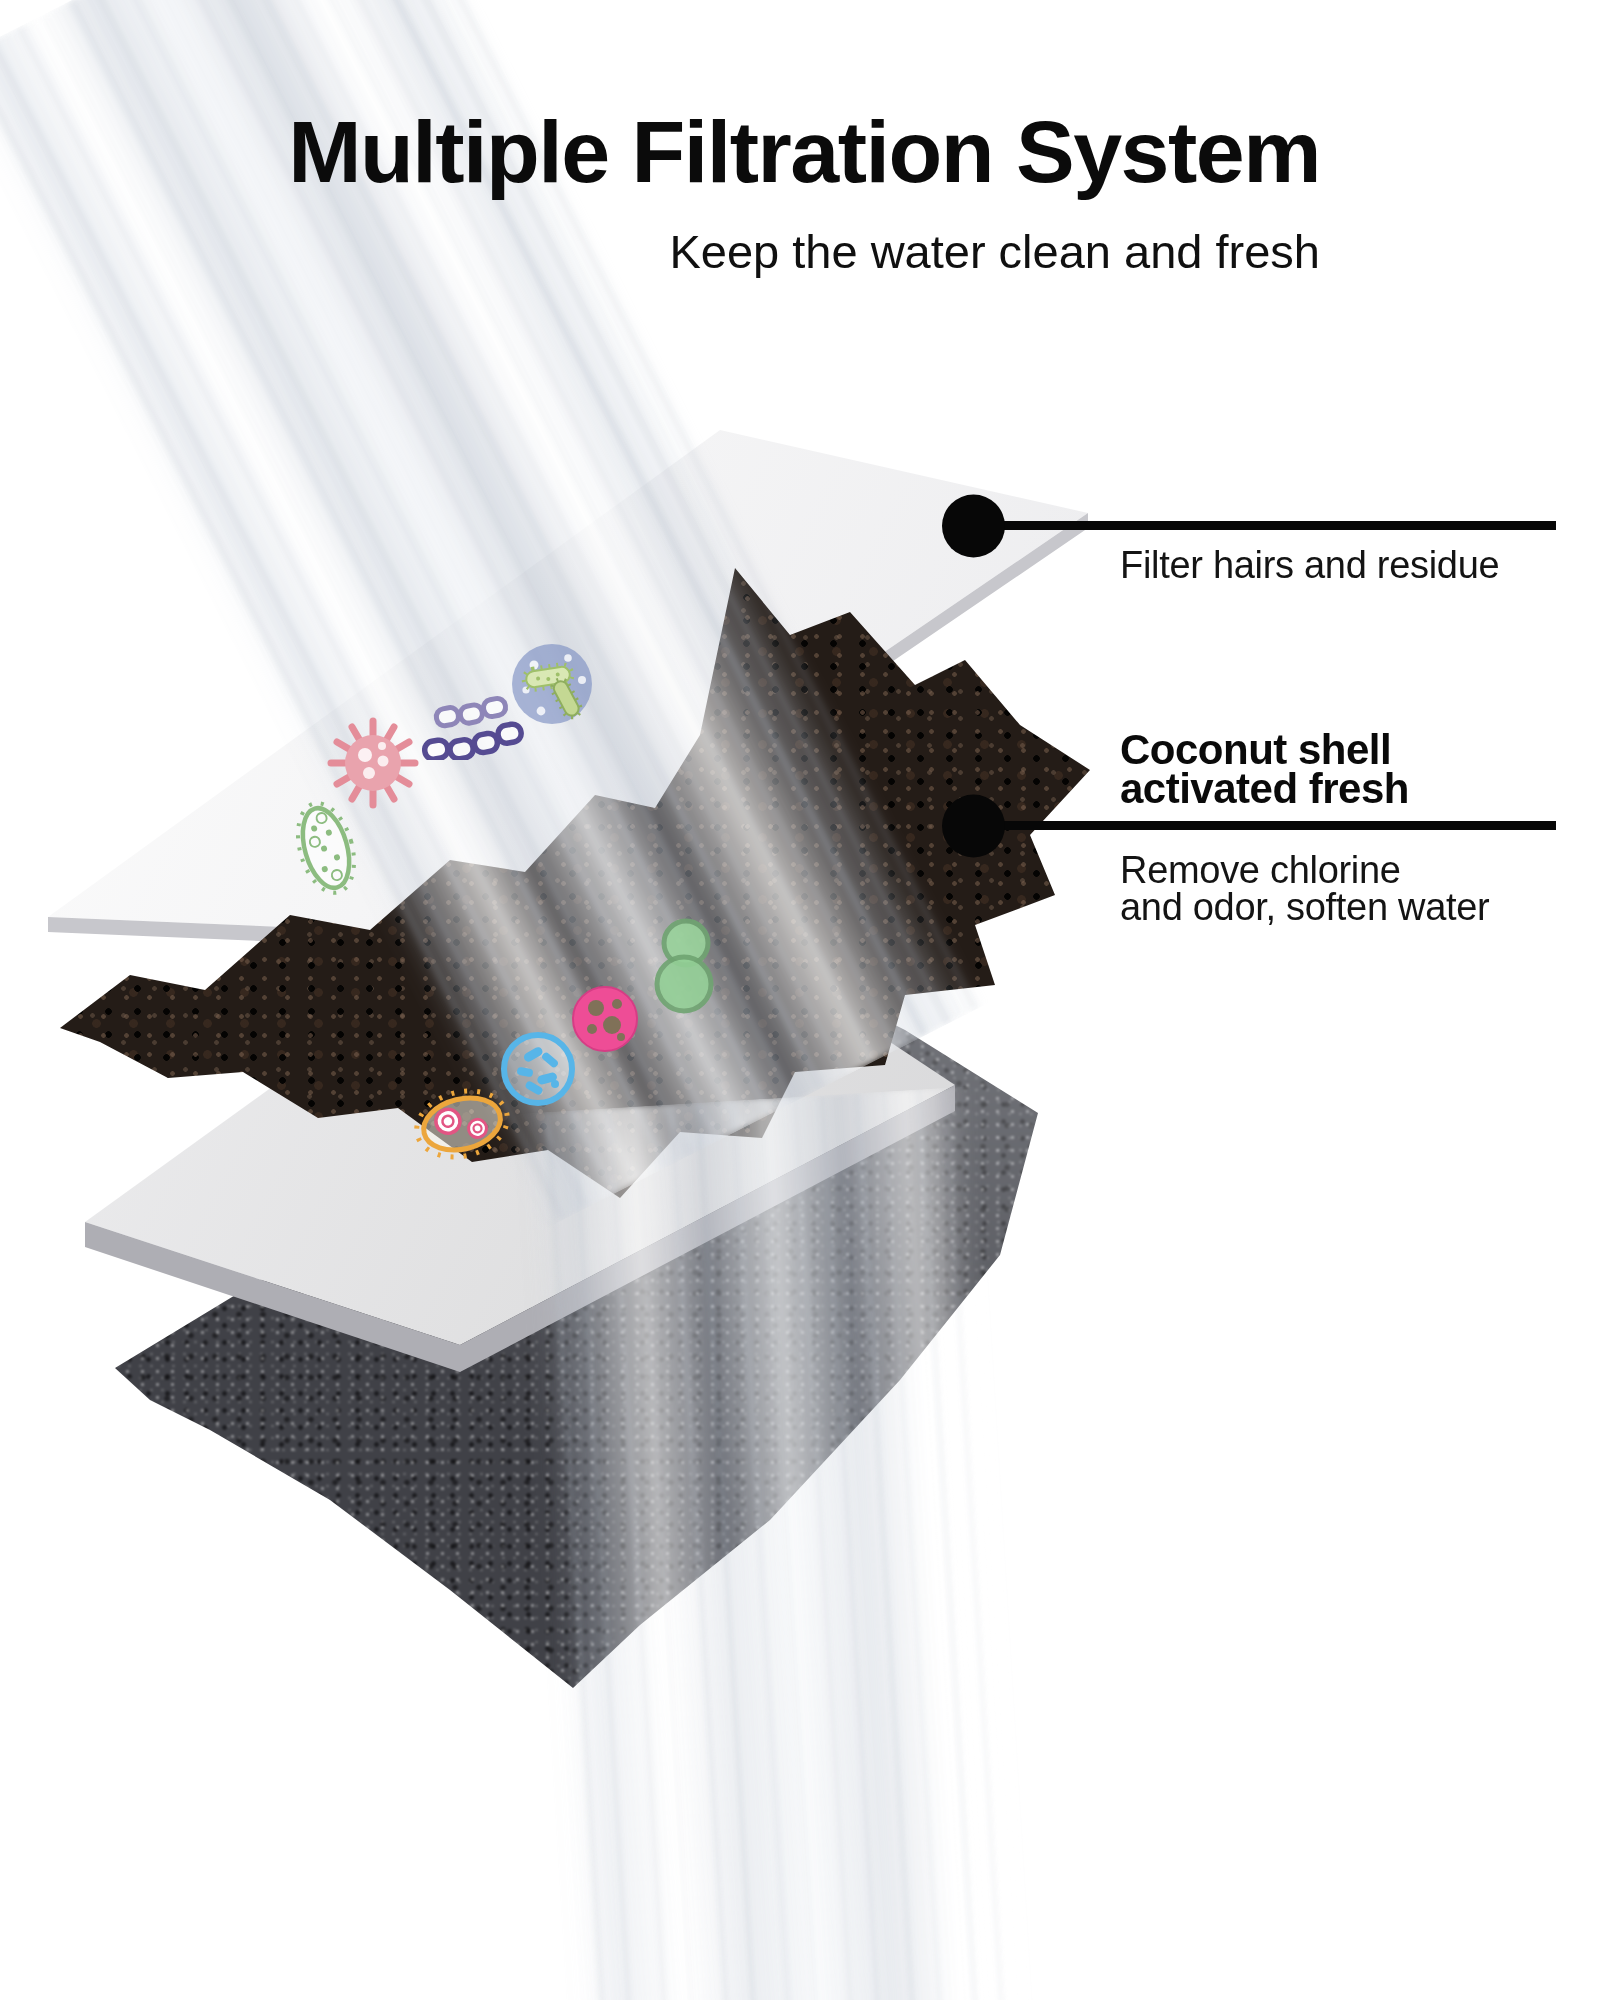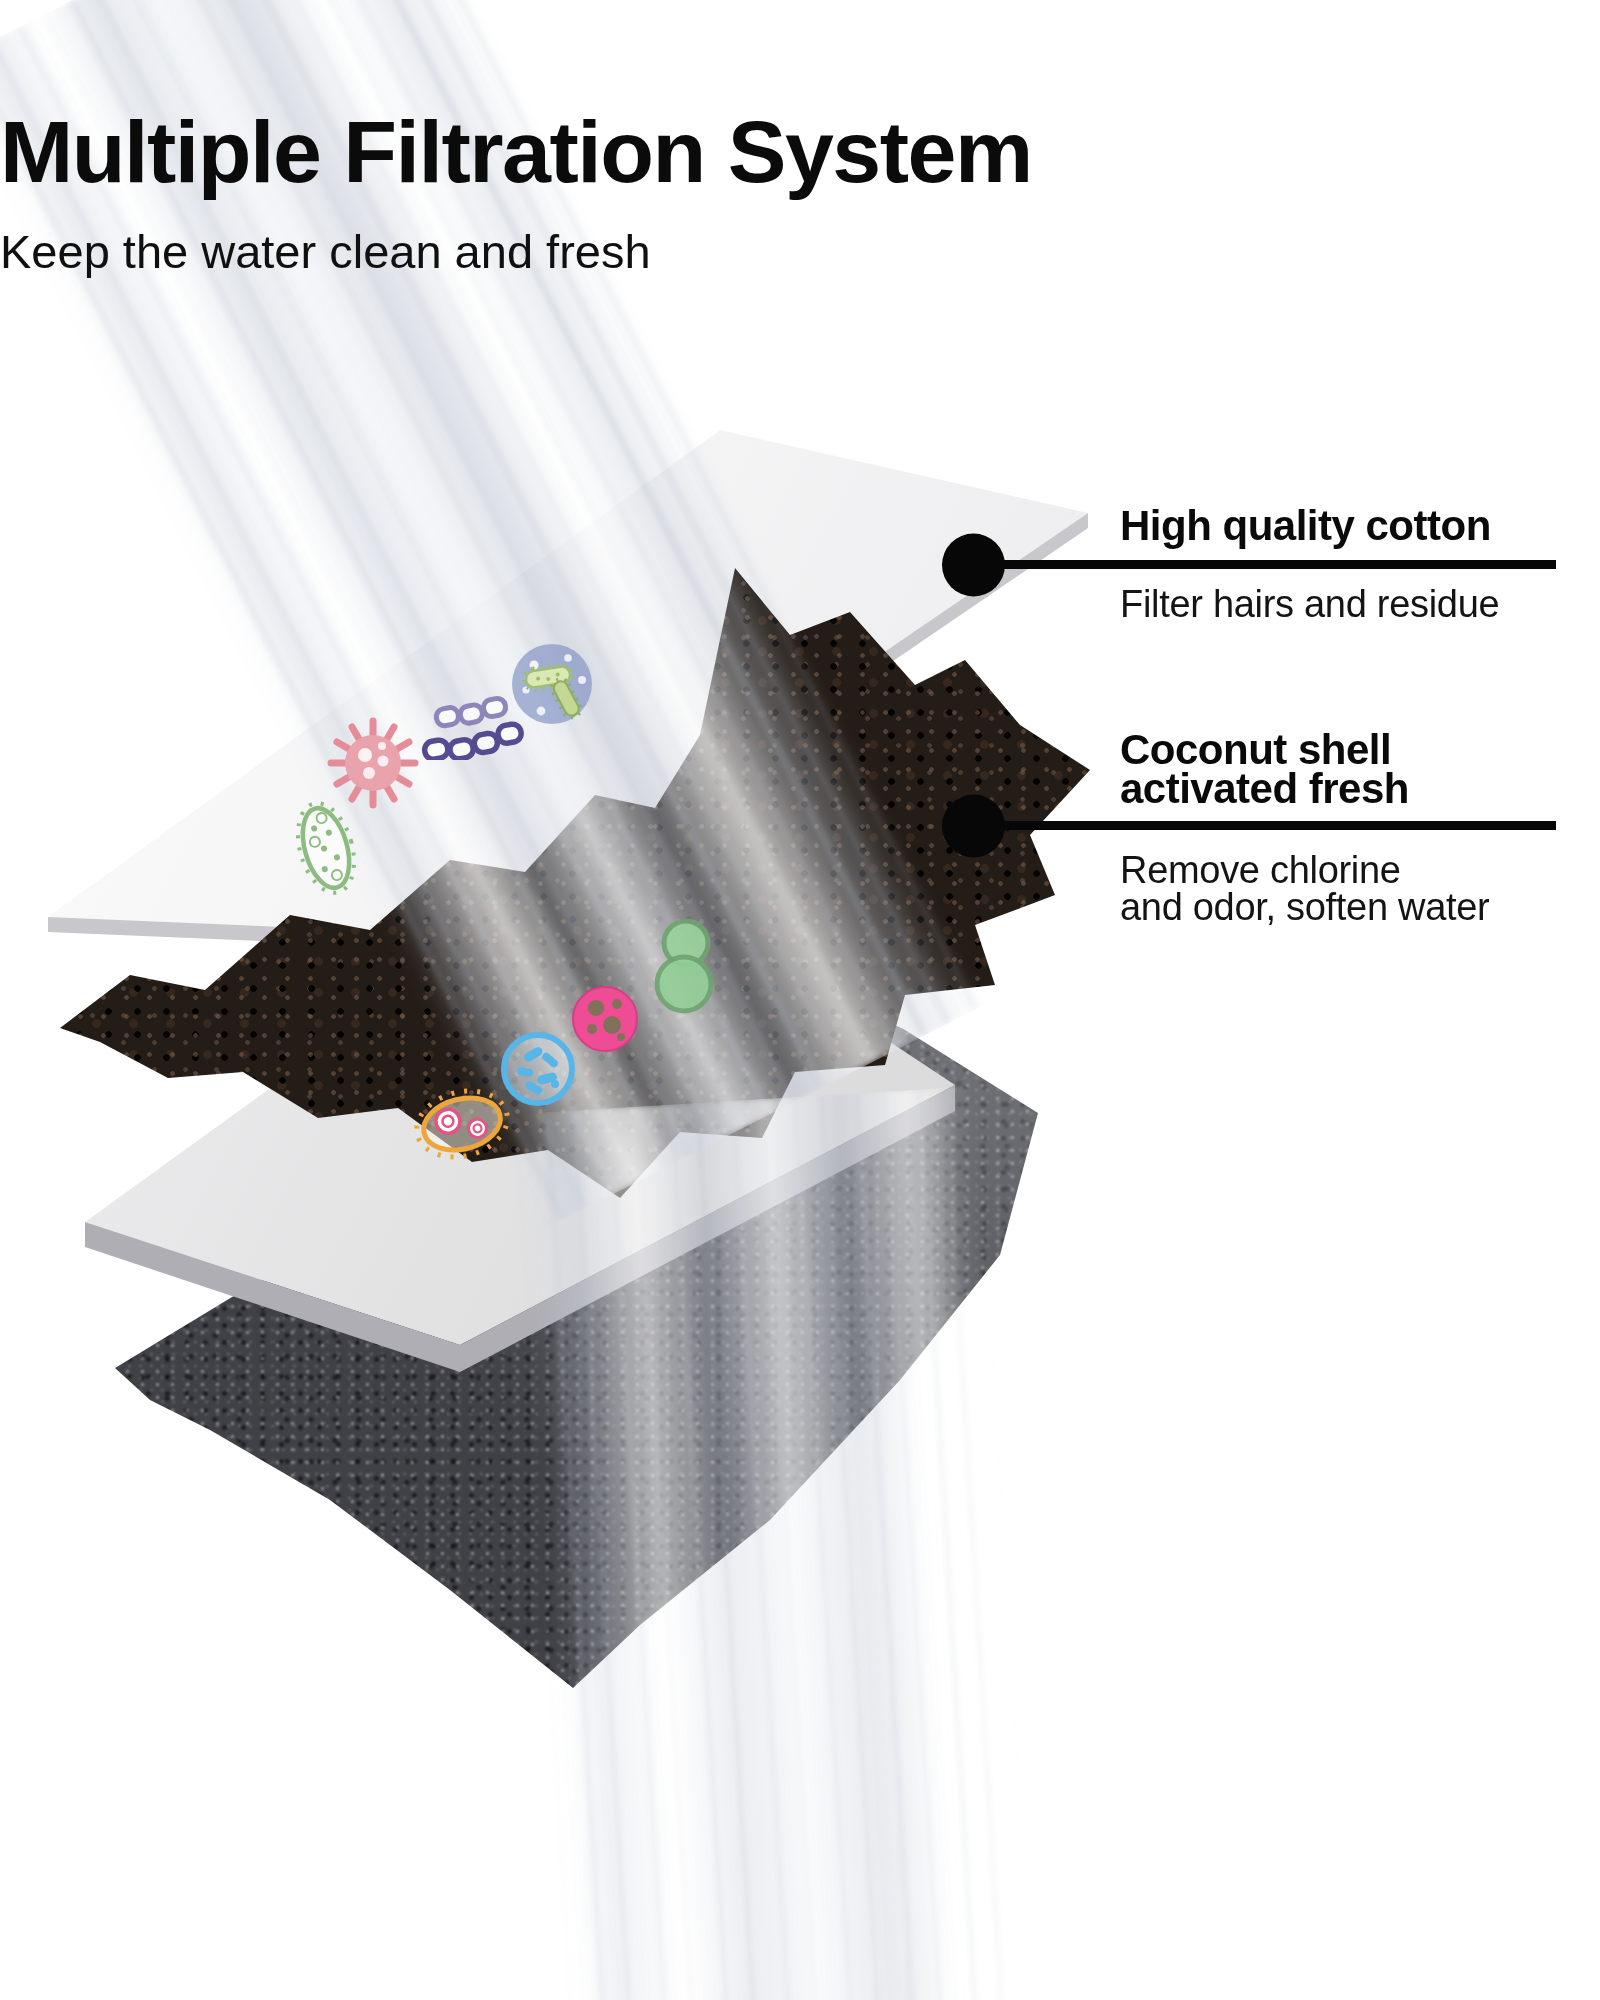--- a/index.html
+++ b/index.html
@@ -95,21 +95,21 @@
       radial-gradient(circle, rgba(14,14,16,.6) 0 2.4px, transparent 3.1px);
     background-size:auto, 15px 13px, 19px 17px, 11px 12px, 24px 21px;
     background-position:0 0, 0 0, 6px 8px, 3px 4px, 11px 2px;
     filter:blur(.8px);
   }
 
   
   .microbe { position:absolute; z-index:6; }
 
   
-  .header { position:absolute; top:108px; left:0; width:1320px; text-align:left; z-index:7; }
+  .header { position:absolute; top:108px; left:0; width:1320px; text-align:right; z-index:7; }
   .h-title { font-size:88px; font-weight:700; letter-spacing:-1.5px; line-height:1; color:#0b0b0b; }
   .h-sub   { font-size:47px; font-weight:400; letter-spacing:0; margin-top:28px; color:#101010; }
 
   
   .callout { position:absolute; left:940px; width:616px; z-index:7; }
   .c1 { top:506px; } .c2 { top:730px; } .c3 { top:1084px; }
   .co-title { margin-left:180px; font-size:42px; font-weight:700; line-height:.93; letter-spacing:-.5px; color:#0a0a0a; }
   .co-rule  { position:relative; margin-left:34px; height:9px; background:#070707; }
   .c1 .co-rule { margin-top:15px; } .c2 .co-rule { margin-top:13px; } .c3 .co-rule { margin-top:19px; }
   .co-dot {
@@ -246,23 +246,20 @@
       <circle cx="72" cy="54" r="4" fill="none" stroke="#e25583" stroke-width="2.2"></circle>
     </g>
   </svg>
 
   <div class="header">
     <div class="h-title">Multiple Filtration System</div>
     <div class="h-sub">Keep the water clean and fresh</div>
   </div>
 
   <div class="callout c1">
-    <div class="co-title">
-      <span>High quality cotton</span>
-    </div>
     <div class="co-rule">
       <div class="co-dot"></div>
     </div>
     <div class="co-desc">
       <span>Filter hairs and residue</span>
     </div>
   </div>
 
   <div class="callout c2">
     <div class="co-title">

